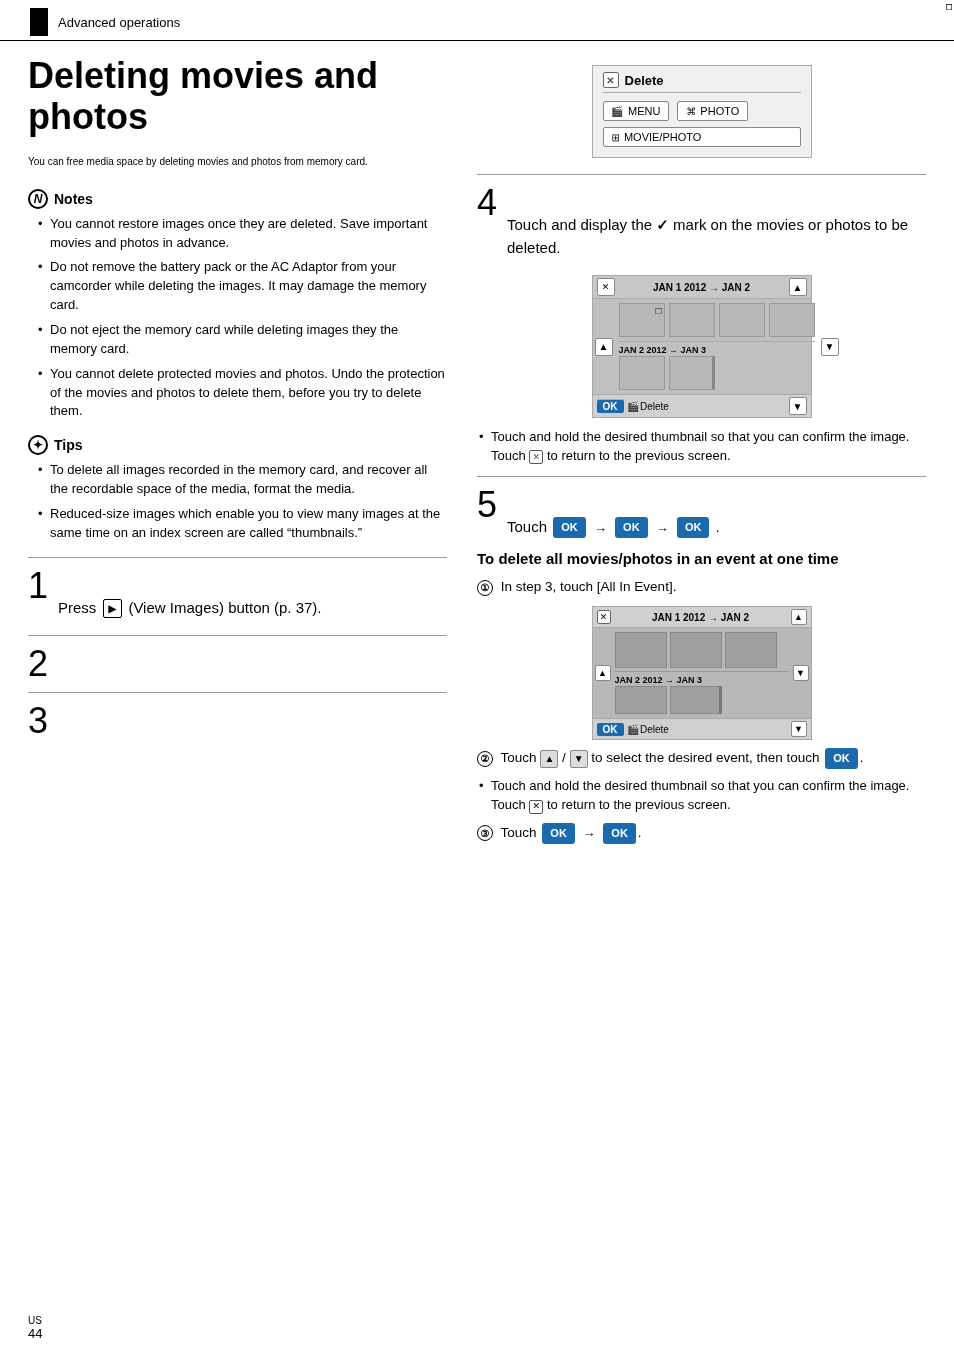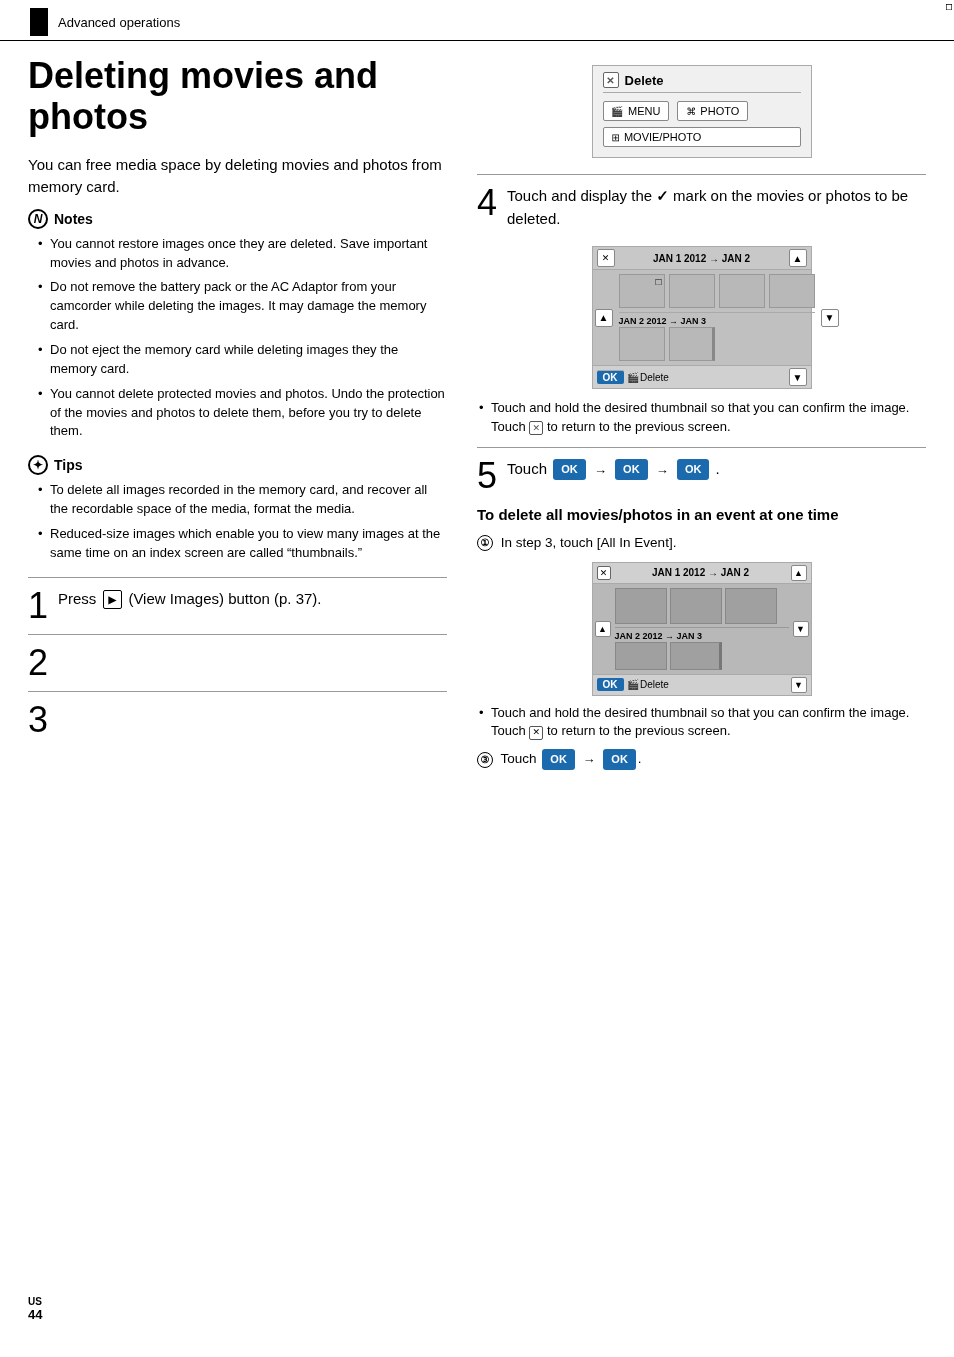--- a/index.html
+++ b/index.html
@@ -63,23 +63,23 @@
       font-size: 36px;
       font-weight: bold;
       line-height: 1.15;
       margin-bottom: 16px;
       color: #000;
     }
 
     
     .intro-text {
       font-family: Arial, sans-serif;
-      font-size: 15px;
+      font-size: 10px;
       line-height: 1.5;
-      margin-bottom: 10px;
+      margin-bottom: 20px;
       color: #000;
     }
 
     
     .notes-section, .tips-section {
       margin-bottom: 14px;
     }
     .notes-header, .tips-header {
       display: flex;
       align-items: center;
@@ -141,20 +141,21 @@
       line-height: 1;
       min-width: 24px;
       color: #000;
     }
     .step-content {
       font-family: Arial, sans-serif;
       font-size: 15px;
       line-height: 1.5;
       color: #000;
       flex: 1;
+      margin-top: 29px;
     }
     .step-content p {
       margin-bottom: 6px;
     }
 
     
     .badge {
       display: inline-block;
       background: #000;
       color: #fff;
@@ -394,26 +395,25 @@
       display: flex;
       align-items: center;
       background: #d0d0d0;
       border-top: 1px solid #aaa;
       padding: 2px 4px;
     }
 
     
     .page-number {
       position: absolute;
-      bottom: 35px;
+      bottom: 16px;
       left: 28px;
       font-family: Arial, sans-serif;
       font-size: 13px;
       color: #000;
-      font-weight: bold;
     }
     .us-label {
       font-size: 10px;
       display: block;
     }
 
     .inline-icon {
       display: inline-block;
       vertical-align: middle;
       margin: 0 2px;
@@ -649,20 +649,26 @@
             </div>
           </div>
           <div class="index-footer">
             <span style="background:#1a6aad;color:#fff;font-family:Arial,sans-serif;font-size:10px;font-weight:bold;padding:1px 6px;border-radius:2px;margin-right:4px;">OK</span>
             <span style="font-size:10px;font-family:Arial,sans-serif;">🎬</span>
             <span style="font-size:10px;font-family:Arial,sans-serif;">Delete</span>
             <span style="margin-left:auto;display:inline-flex;align-items:center;justify-content:center;width:16px;height:16px;border:1px solid #888;background:#fff;font-size:9px;border-radius:2px;">▼</span>
           </div>
         </div>
 
+        <p class="step-line">
+          <span class="circle-num">②</span>
+          Touch <span style="display:inline-flex;align-items:center;justify-content:center;width:18px;height:18px;border:1px solid #888;background:#ddd;font-size:10px;border-radius:2px;">▲</span>
+          / <span style="display:inline-flex;align-items:center;justify-content:center;width:18px;height:18px;border:1px solid #888;background:#ddd;font-size:10px;border-radius:2px;">▼</span>
+          to select the desired event, then touch <span class="ok-badge">OK</span>.
+        </p>
 
         <div class="sub-bullet">
           Touch and hold the desired thumbnail so that you can confirm the image. Touch <span style="display:inline-flex;align-items:center;justify-content:center;width:14px;height:14px;border:1px solid #555;background:#fff;font-size:9px;border-radius:2px;">✕</span> to return to the previous screen.
         </div>
 
         <p class="step-line" style="margin-top:8px;">
           <span class="circle-num">③</span>
           Touch <span class="ok-badge">OK</span>
           <span style="font-size:13px;margin:0 2px;">→</span>
           <span class="ok-badge">OK</span>.

